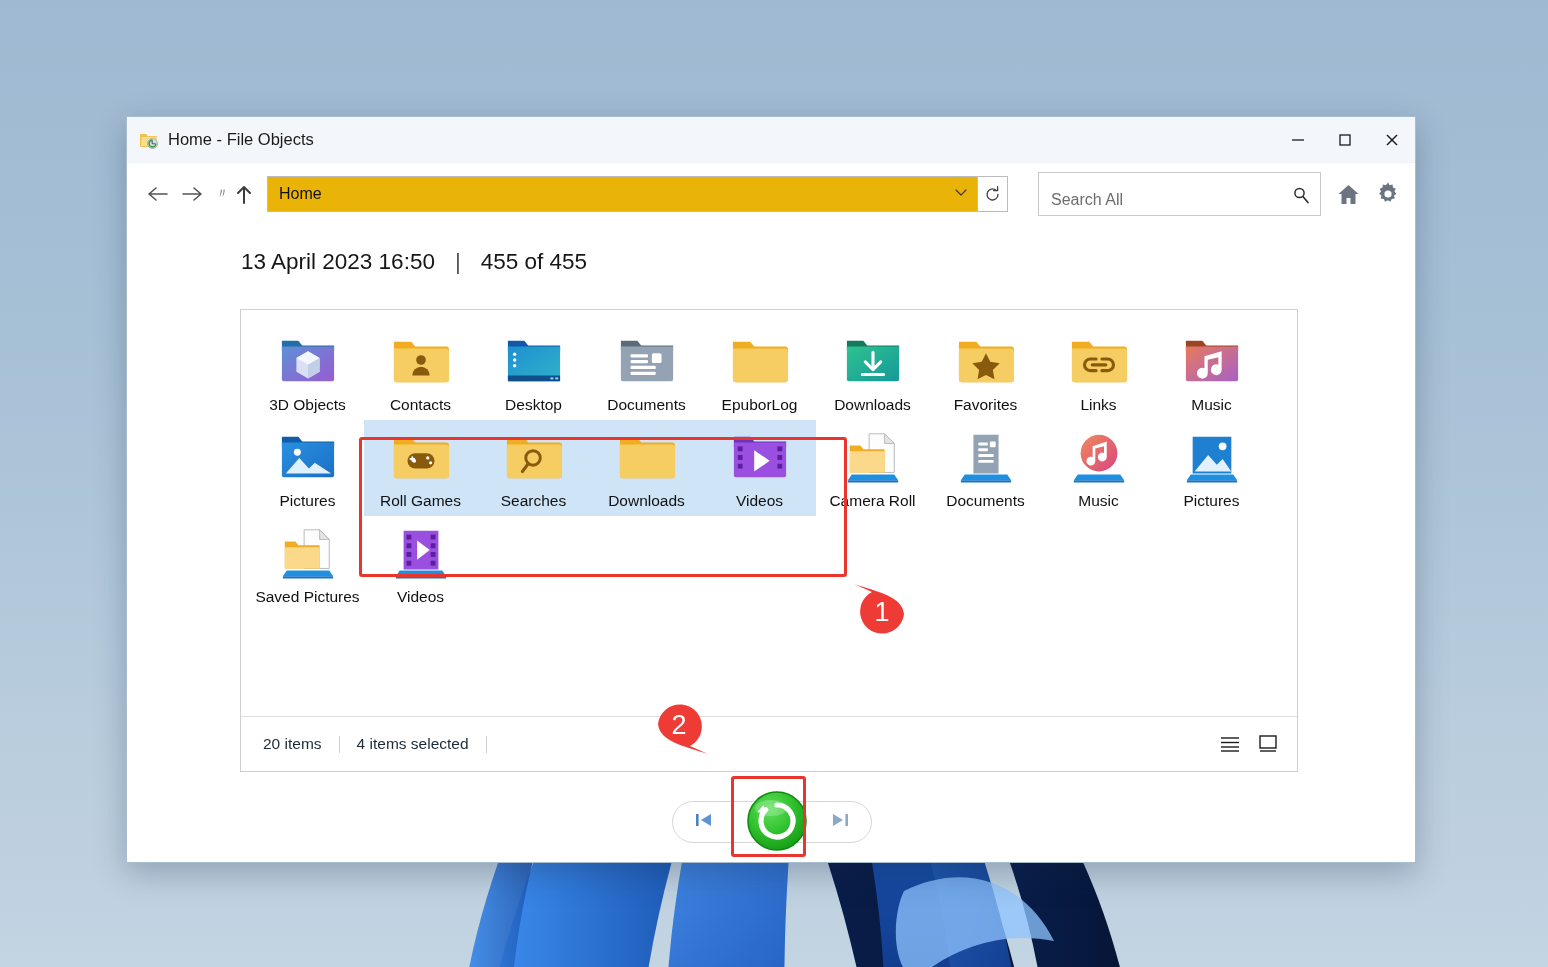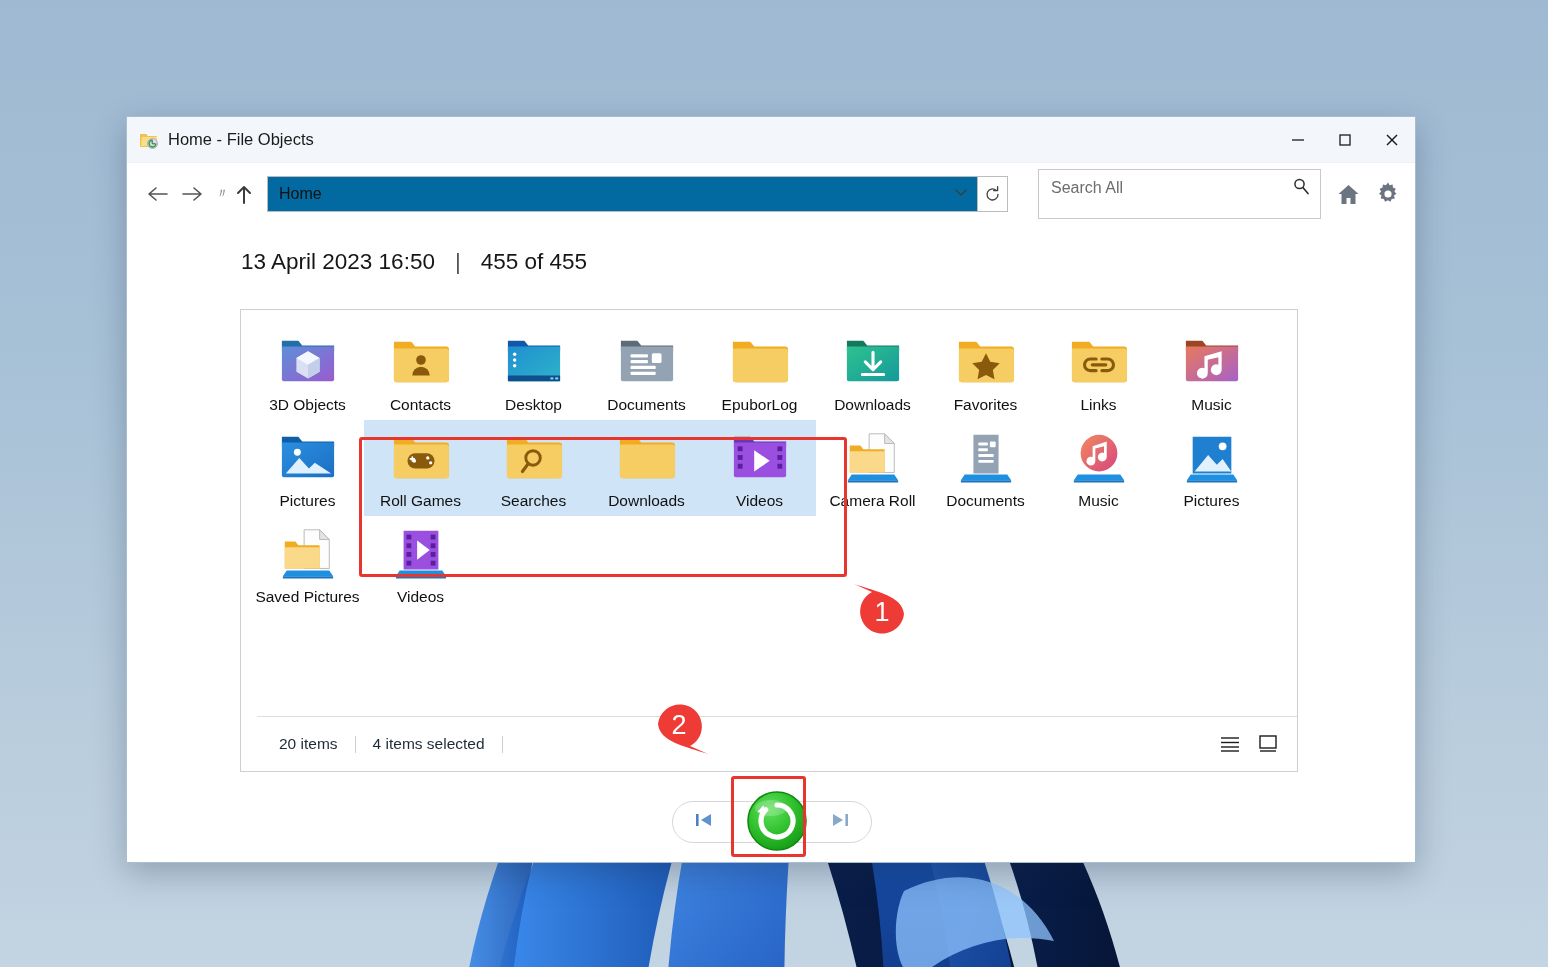--- a/index.html
+++ b/index.html
@@ -22,44 +22,44 @@
             border-bottom:1px solid #eef2f7;}
   #titleicon{width:20px;height:20px;margin-left:12px;margin-right:9px;position:relative;flex:0 0 auto;}
   #titletext{font-size:16.5px;color:#1b1b1b;}
   .wbtns{margin-left:auto;display:flex;height:45px;}
   .wbtn{width:47px;height:45px;display:flex;align-items:center;justify-content:center;}
   
   #toolbar{height:62px;display:flex;align-items:center;background:#fff;padding:0 14px;}
   .navbtn{width:40px;height:36px;display:flex;align-items:center;justify-content:center;}
   #crumbsep{color:#7a7a7a;font-size:14px;margin:0 2px 0 6px;}
   #upbtn{width:30px;height:36px;display:flex;align-items:center;justify-content:center;margin-right:10px;}
-  #addrbar{flex:0 0 auto;width:690px;height:34px;border:1px solid #bcbcbc;background:#0369a1;
+  #addrbar{flex:0 0 auto;width:690px;height:34px;border:1px solid #bcbcbc;background:#eab308;
            display:flex;align-items:center;padding:0 8px 0 11px;}
   #addrtext{font-size:16px;color:#111;flex:1;}
   #refresh{width:34px;height:34px;border:1px solid #bcbcbc;border-left:none;background:#fff;
            display:flex;align-items:center;justify-content:center;}
   #searchbox{margin-left:30px;width:305px;height:36px;border:1px solid #c9c9c9;background:#fff;
-             display:flex;align-items:center;padding:0 9px 12px 12px;}
+             display:flex;align-items:flex-end;padding:0 9px 6px 12px;}
   #searchph{font-size:16px;color:#6d6d6d;flex:1;}
   .tbicon{width:30px;height:30px;display:flex;align-items:center;justify-content:center;margin-left:14px;}
   
   #hdrline{padding:24px 0 0 114px;font-size:22.5px;color:#161616;display:flex;align-items:center;gap:6px;}
   #hdrline .sep{color:#555;margin:0 14px;}
   
   #pane{position:absolute;left:113px;top:192px;width:1056px;height:461px;
         background:#fff;border:1px solid #cfcfcf;}
   #grid{position:absolute;left:0;top:0;right:0;height:405px;padding:14px 10px 0 10px;
         display:flex;flex-wrap:wrap;align-content:flex-start;}
   .cell{width:113px;min-height:96px;display:flex;flex-direction:column;align-items:center;
         padding-top:8px;box-sizing:border-box;}
   .cell.sel{background:#cfe4f7;}
   .ico{width:58px;height:58px;position:relative;margin-bottom:4px;}
   .lbl{font-size:15.5px;color:#111;text-align:center;line-height:21px;width:108px;}
   
-  #statusbar{position:absolute;left:16px;right:0;bottom:0;height:54px;border-top:1px solid #dedede;
+  #statusbar{position:absolute;left:0;right:0;bottom:0;height:54px;border-top:1px solid #dedede;
              display:flex;align-items:center;padding:0 16px 0 22px;}
   .stxt{font-size:15.5px;color:#1e2a38;}
   .sdiv{width:1px;height:17px;background:#cfcfcf;margin:0 17px;}
   .viewbtns{margin-left:auto;display:flex;gap:12px;align-items:center;}
   .vbtn{width:26px;height:26px;display:flex;align-items:center;justify-content:center;}
   
   #botnav{position:absolute;left:545px;top:684px;width:200px;height:42px;
           border:1px solid #d7d7d7;border-radius:21px;background:#fff;
           display:flex;align-items:center;justify-content:space-between;padding:0 18px;box-sizing:border-box;}
   #restorebtn{position:absolute;left:611px;top:665px;width:78px;height:78px;}

